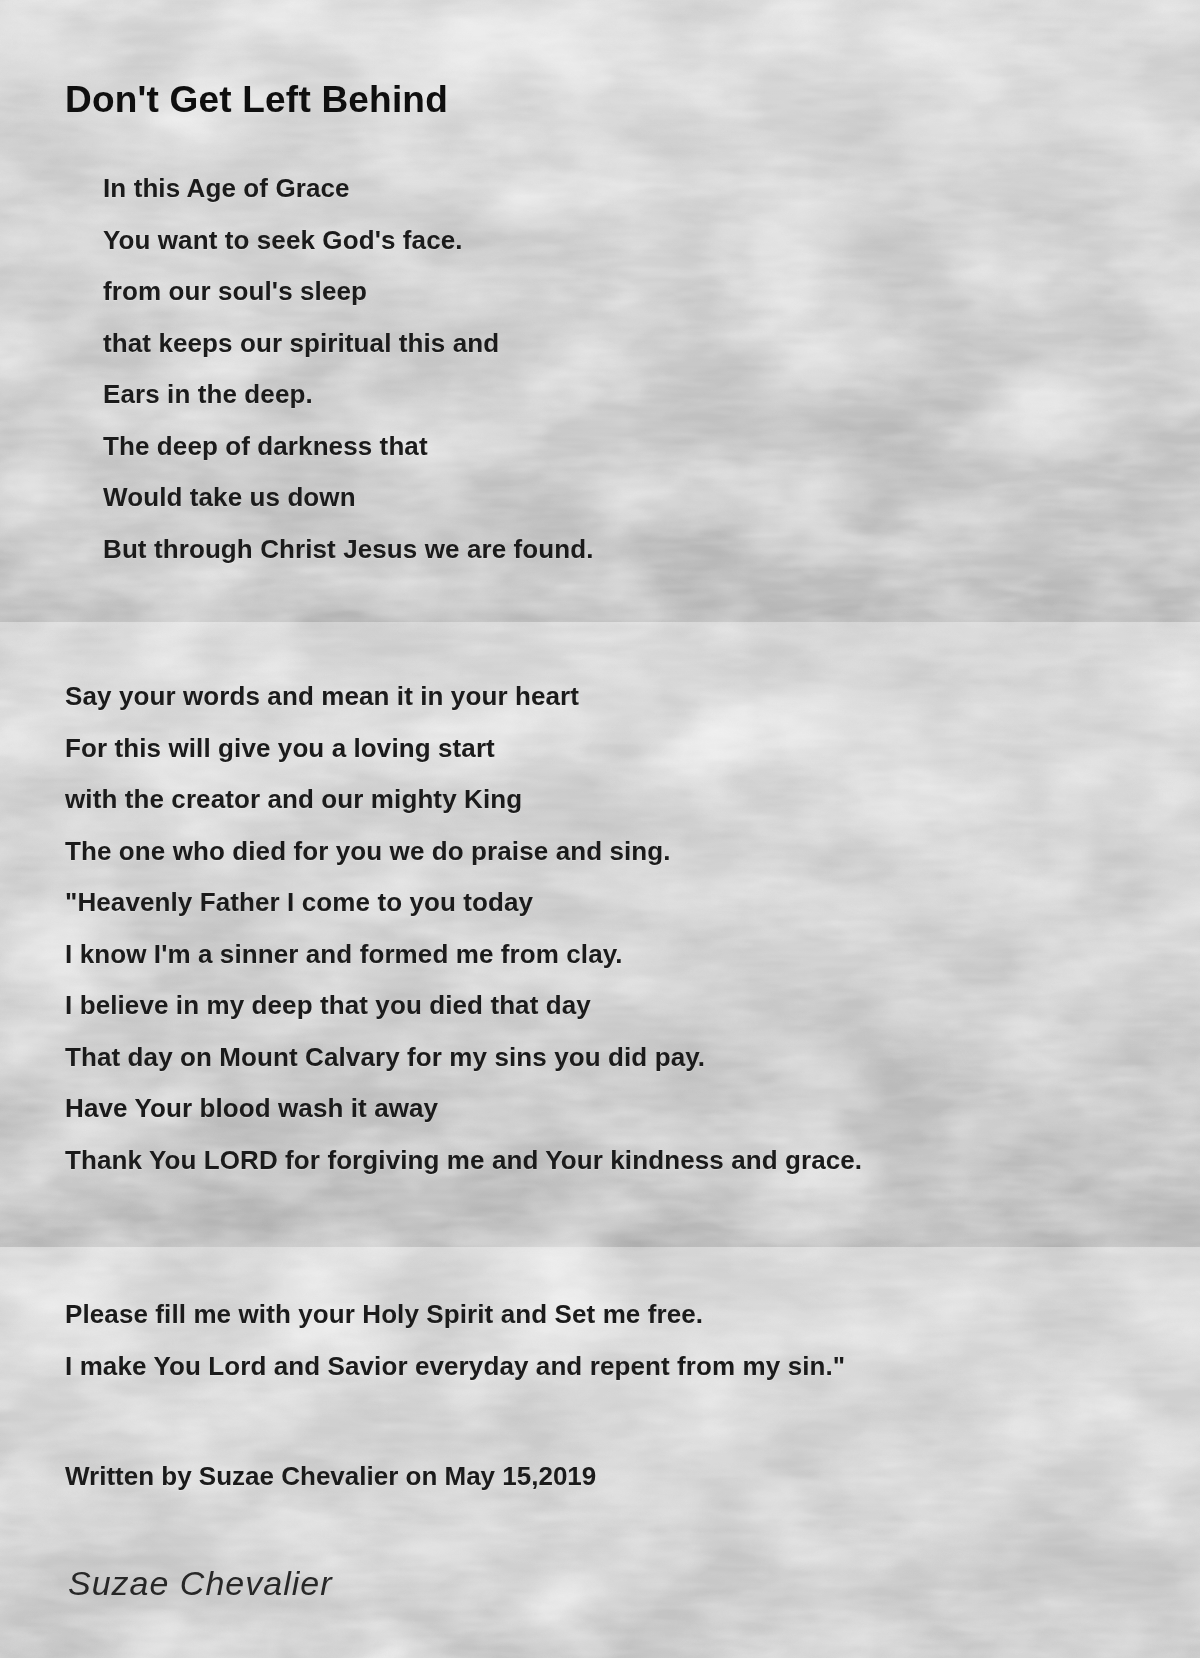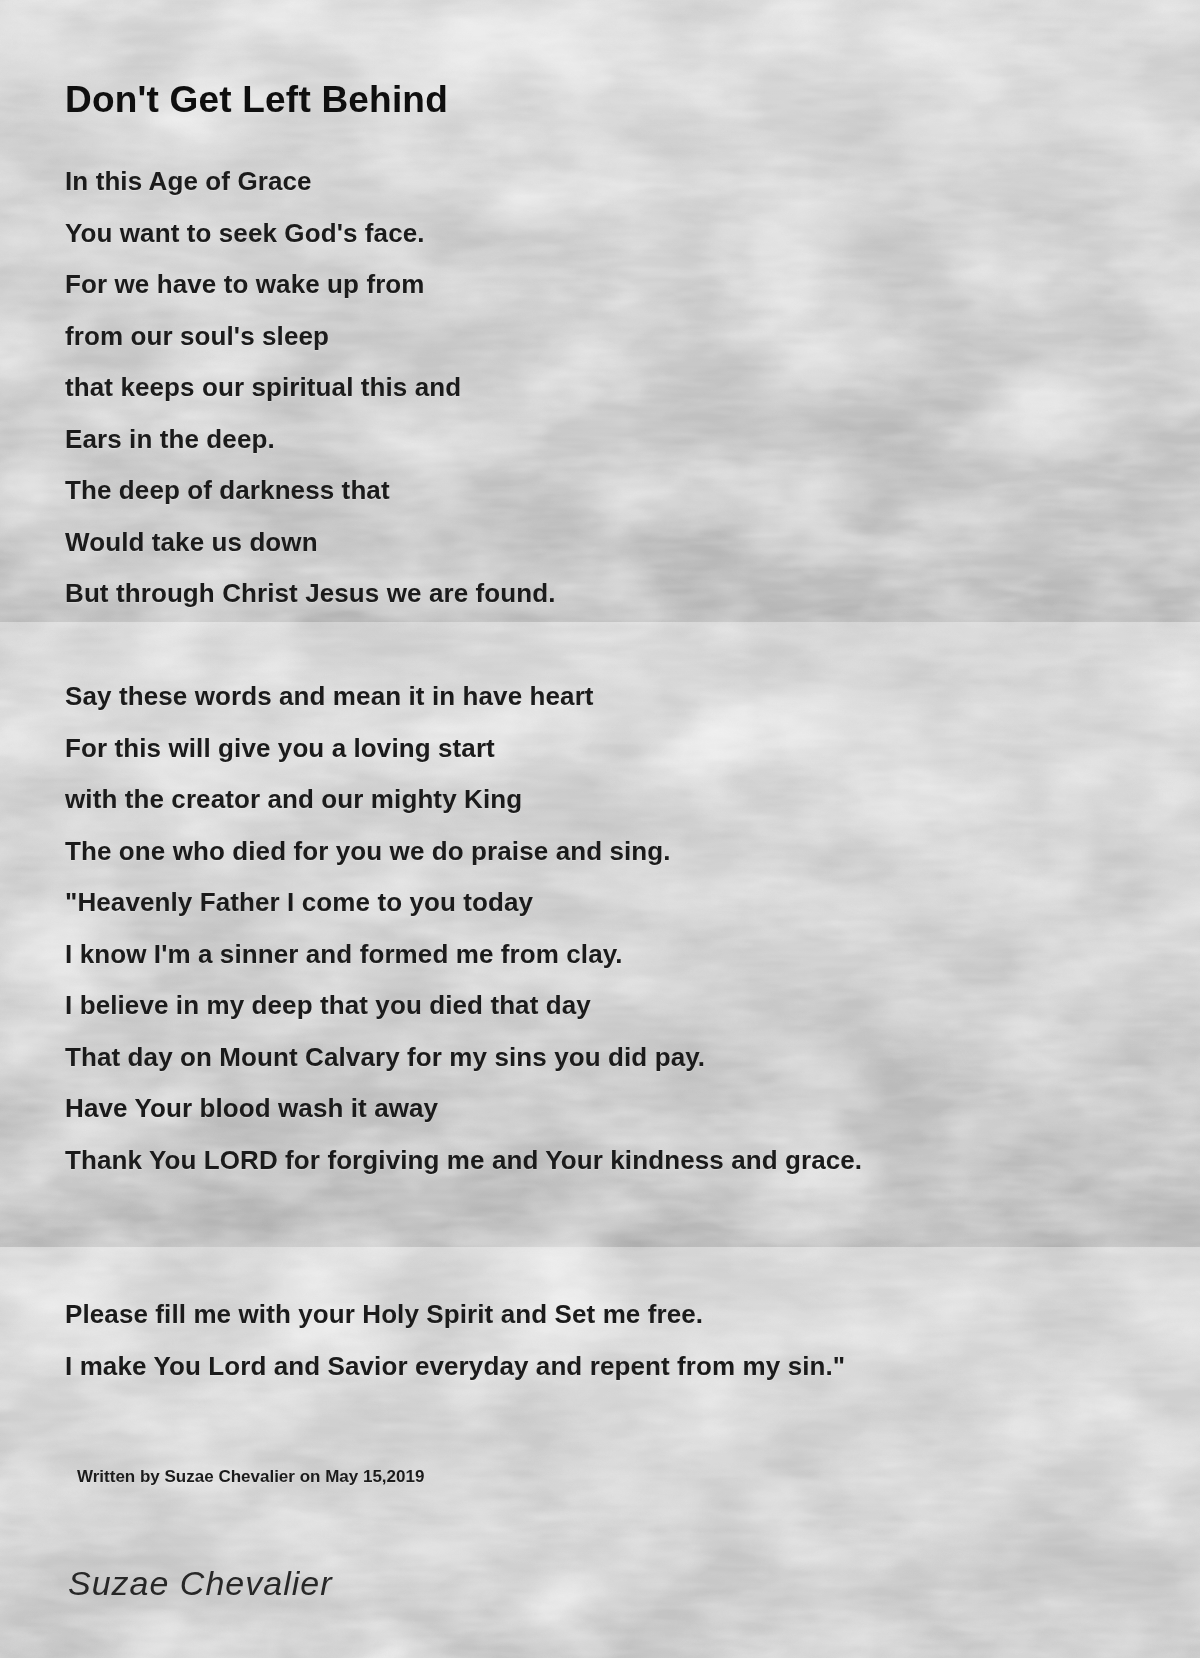--- a/index.html
+++ b/index.html
@@ -45,28 +45,28 @@
     color: #1b1b1b;
     font-size: 26px;
     font-weight: 700;
     letter-spacing: 0.1px;
   }
   .stanza .poem-line {
     line-height: 51.5px;
     white-space: pre;
     text-shadow: 0 1px 1px rgba(255,255,255,0.25);
   }
-  .stanza-1 { top: 156px; }
+  .stanza-1 { top: 163px; margin-left: 38px; }
   .stanza-2 { top: 671px; }
   .stanza-3 { top: 1289px; }
   .attribution {
     position: absolute;
-    left: 77px;
+    left: 65px;
     top: 1451px;
-    font-size: 17px;
+    font-size: 26px;
     font-weight: 700;
     line-height: 51.5px;
     color: #1b1b1b;
     text-shadow: 0 1px 1px rgba(255,255,255,0.25);
   }
   .signature {
     position: absolute;
     left: 68px;
     top: 1548px;
     font-size: 34px;
@@ -102,31 +102,30 @@
     <rect width="1200" height="1658" filter="url(#texC)" opacity="0.12"></rect>
   </svg>
 
   <div class="content">
 
     <h1 class="poem-title">Don't Get Left Behind</h1>
 
     <div class="stanza stanza-1">
       <div class="poem-line">In this Age of Grace</div>
       <div class="poem-line">You want to seek God's face.</div>
-      <div class="poem-line">For we have to wake up from</div>
       <div class="poem-line">from our soul's sleep</div>
       <div class="poem-line">that keeps our spiritual this and</div>
       <div class="poem-line">Ears in the deep.</div>
       <div class="poem-line">The deep of darkness that</div>
       <div class="poem-line">Would take us down</div>
       <div class="poem-line">But through Christ Jesus we are found.</div>
     </div>
 
     <div class="stanza stanza-2">
-      <div class="poem-line">Say these words and mean it in have heart</div>
+      <div class="poem-line">Say your words and mean it in your heart</div>
       <div class="poem-line">For this will give you a loving start</div>
       <div class="poem-line">with the creator and our mighty King</div>
       <div class="poem-line">The one who died for you we do praise and sing.</div>
       <div class="poem-line">"Heavenly Father I come to you today</div>
       <div class="poem-line">I know I'm a sinner and formed me from clay.</div>
       <div class="poem-line">I believe in my deep that you died that day</div>
       <div class="poem-line">That day on Mount Calvary for my sins you did pay.</div>
       <div class="poem-line">Have Your blood wash it away</div>
       <div class="poem-line">Thank You LORD for forgiving me and Your kindness and grace.</div>
     </div>

